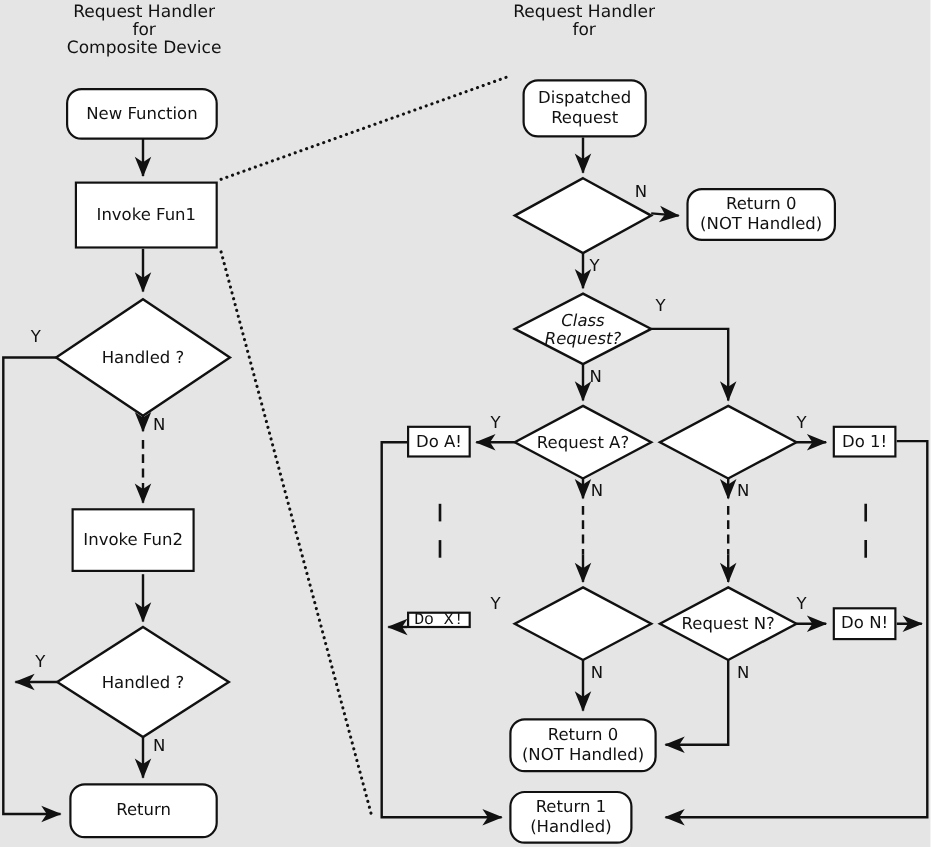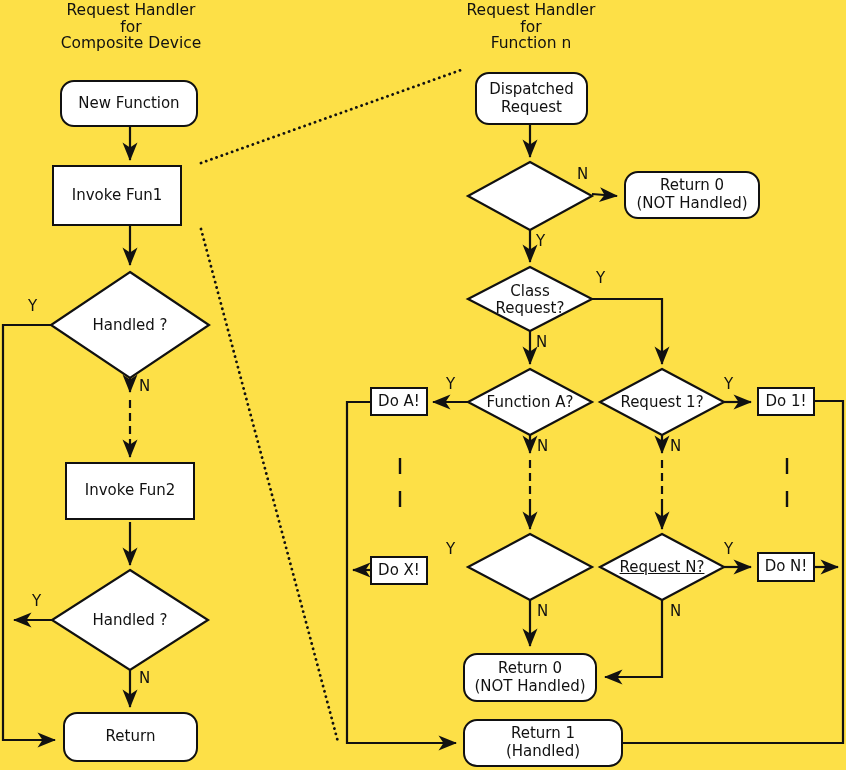--- a/index.html
+++ b/index.html
@@ -1,17 +1,17 @@
 <!DOCTYPE html>
 <html><head>
 <meta charset="utf-8">
 <style>
   html,body{margin:0;padding:0;background:#fff;}
   .canvas{
-    position:relative;width:846px;height:770px;background:#fde047;
+    position:relative;width:846px;height:770px;background:#e5e5e5;
     font-family:"DejaVu Sans","Liberation Sans",sans-serif;color:#111;overflow:hidden;
   }
   .canvas svg{position:absolute;left:0;top:0;}
   .edge{stroke:#111;stroke-width:2.2;fill:none;}
   .edge.dash{stroke-dasharray:8 5;}
   .edge.dot{stroke-width:2.8;stroke-dasharray:0.1 5.4;stroke-linecap:round;}
   .edge.ell{stroke-width:2.4;}
   .shape{fill:#fff;stroke:#111;stroke-width:2.2;}
   .node{
     position:absolute;box-sizing:border-box;display:flex;flex-direction:column;
@@ -88,33 +88,32 @@
   </svg>
 
   <div class="title" style="left:20px;top:2px;width:222px;">
     <div>Request Handler</div>
     <div>for</div>
     <div>Composite Device</div>
   </div>
   <div class="title" style="left:420px;top:2px;width:222px;">
     <div>Request Handler</div>
     <div>for</div>
-    <div>Function n</div>
   </div>
 
   <div class="node rounded" style="left:60px;top:80px;width:138px;height:47px;">
     <span>New Function</span>
   </div>
-  <div class="node" style="left:52px;top:165px;width:130px;height:61px;">
+  <div class="node" style="left:68px;top:165px;width:130px;height:61px;">
     <span>Invoke Fun1</span>
   </div>
   <div class="dlabel" style="left:55px;top:315px;width:150px;height:20px;">
     <span>Handled ?</span>
   </div>
-  <div class="node" style="left:65px;top:462px;width:130px;height:58px;">
+  <div class="node" style="left:65px;top:462px;width:112px;height:58px;">
     <span>Invoke Fun2</span>
   </div>
   <div class="dlabel" style="left:55px;top:610px;width:150px;height:20px;">
     <span>Handled ?</span>
   </div>
   <div class="node rounded" style="left:63px;top:712px;width:135px;height:50px;text-align:right;">
     <span>Return</span>
   </div>
 
   <div class="yn" style="left:28px;top:297px;">Y</div>
@@ -123,50 +122,47 @@
   <div class="yn" style="left:139px;top:669px;">N</div>
 
   <div class="node rounded" style="left:475px;top:72px;width:113px;height:53px;text-align:right;">
     <span>Dispatched</span>
     <span>Request</span>
   </div>
   <div class="node rounded" style="left:624px;top:171px;width:136px;height:48px;">
     <span>Return 0</span>
     <span>(NOT Handled)</span>
   </div>
-  <div class="dlabel" style="left:470px;top:281px;width:120px;height:37px;">
+  <div class="dlabel" style="left:470px;top:281px;width:120px;height:37px;font-style:italic;">
     <span>Class</span>
     <span>Request?</span>
   </div>
   <div class="dlabel" style="left:455px;top:392px;width:150px;height:20px;">
-    <span>Function A?</span>
-  </div>
-  <div class="dlabel" style="left:587px;top:392px;width:150px;height:20px;">
-    <span>Request 1?</span>
+    <span>Request A?</span>
   </div>
   <div class="node" style="left:370px;top:387px;width:58px;height:29px;">
     <span>Do A!</span>
   </div>
   <div class="node" style="left:757px;top:387px;width:58px;height:29px;">
     <span>Do 1!</span>
   </div>
-  <div class="dlabel" style="left:587px;top:557px;width:150px;height:20px;text-decoration:underline;">
+  <div class="dlabel" style="left:587px;top:557px;width:150px;height:20px;">
     <span>Request N?</span>
   </div>
-  <div class="node" style="left:370px;top:556px;width:58px;height:29px;">
+  <div class="node" style="left:370px;top:556px;width:58px;height:15px;font-family:Liberation Mono, monospace;">
     <span>Do X!</span>
   </div>
   <div class="node" style="left:757px;top:552px;width:58px;height:30px;">
     <span>Do N!</span>
   </div>
   <div class="node rounded" style="left:463px;top:653px;width:134px;height:49px;">
     <span>Return 0</span>
     <span>(NOT Handled)</span>
   </div>
-  <div class="node rounded" style="left:463px;top:719px;width:160px;height:48px;">
+  <div class="node rounded" style="left:463px;top:719px;width:112px;height:48px;">
     <span>Return 1</span>
     <span>(Handled)</span>
   </div>
 
   <div class="yn" style="left:577px;top:165px;">N</div>
   <div class="yn" style="left:536px;top:232px;">Y</div>
   <div class="yn" style="left:596px;top:269px;">Y</div>
   <div class="yn" style="left:536px;top:333px;">N</div>
   <div class="yn" style="left:446px;top:375px;">Y</div>
   <div class="yn" style="left:537px;top:437px;">N</div>

